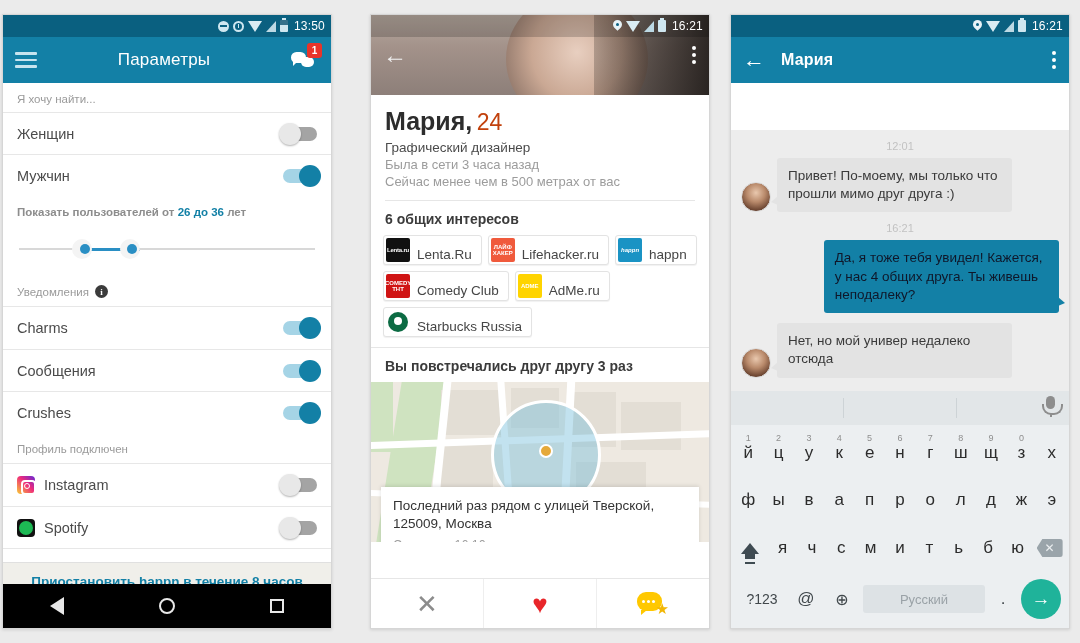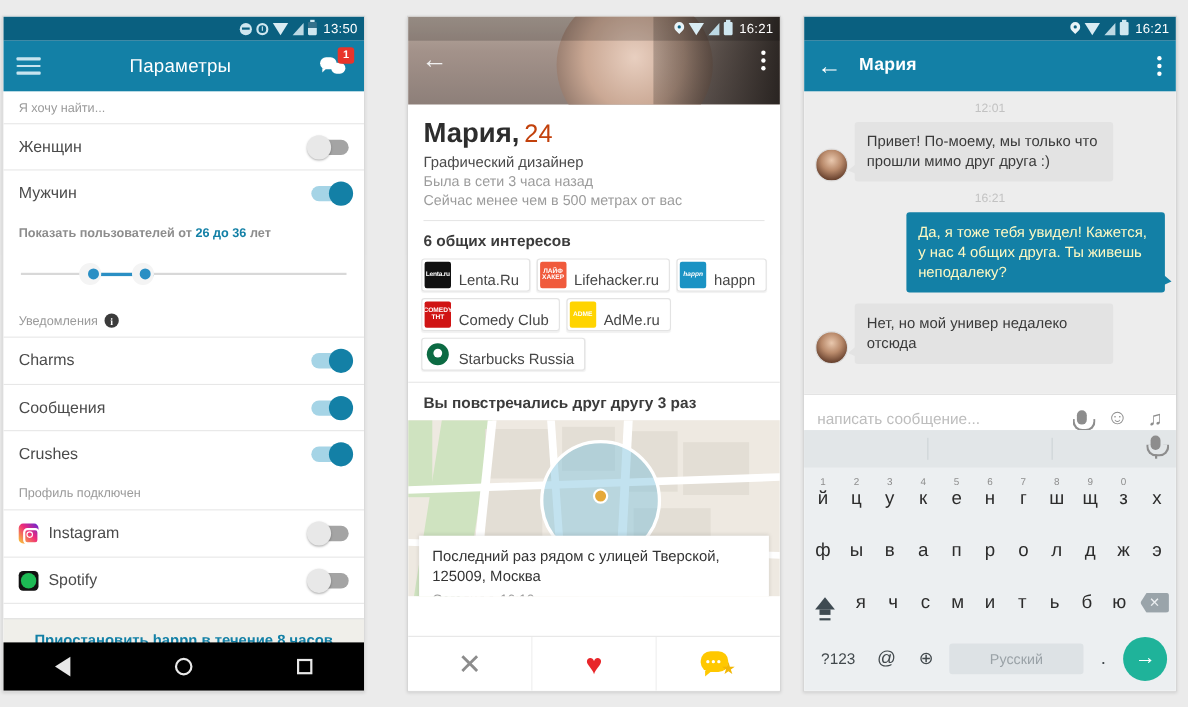--- a/index.html
+++ b/index.html
@@ -189,39 +189,39 @@
   .p2-actions > div:last-child { border-right:none; }
   .x-ico { font-size:26px; color:#8c8c8c; font-weight:300; line-height:1;}
   .heart { color:#e8262a; font-size:26px; line-height:1;}
   .charm { position:relative; width:32px; height:24px; }
   .charm .cb { position:absolute; left:0; top:0; width:25px; height:19px; background:#ffc800; border-radius:9px; }
   .charm .cb::after{content:"";position:absolute;left:4px;bottom:-4px;border-left:6px solid #ffc800;border-bottom:5px solid transparent;}
   .charm .cd { position:absolute; top:8px; left:5px; width:3px;height:3px;border-radius:50%;background:#fff;box-shadow:5px 0 0 #fff,10px 0 0 #fff;}
   .charm .star { position:absolute; right:0; bottom:0; color:#f2b705; font-size:15px; line-height:1;}
 
   
-  .chatbody { height: 275px; background:#ededed; padding: 6px 10px 0; overflow:hidden; }
+  .chatbody { height: 275px; background:#ededed; padding: 6px 10px 0; overflow:hidden;margin-top:47px; }
   .ts { text-align:center; font-size:11px; color:#c2c2c2; margin: 4px 0 6px; }
   .msg { display:flex; margin-bottom: 10px; align-items:flex-end; }
   .msg.in .avatar {
     width:30px;height:30px;border-radius:50%; flex:none; margin-right:6px;
     background: radial-gradient(circle at 50% 35%, #e9c8ae 0%, #b98a6b 40%, #6d4632 75%, #3a2419 100%);
     border:1px solid #ddd;
   }
   .bubble {
     max-width: 74%; padding: 9px 11px; font-size:13.5px; line-height:1.35;
     border-radius: 3px; position:relative;
   }
   .msg.in .bubble { background:#e3e3e3; color:#3a3a3a; }
   .msg.in .bubble::before{
     content:""; position:absolute; left:-6px; bottom:7px;
     border-right:7px solid #e3e3e3; border-top:6px solid transparent; border-bottom:3px solid transparent;
   }
   .msg.out { justify-content:flex-end; }
-  .msg.out .bubble { background:#1380a6; color:#fef9c3; }
+  .msg.out .bubble { background:#1380a6; color:#0f172a; }
   .msg.out .bubble::after{
     content:""; position:absolute; right:-6px; bottom:7px;
     border-left:7px solid #1380a6; border-top:6px solid transparent; border-bottom:3px solid transparent;
   }
   .composer {
     height:42px; background:#fff; display:flex; align-items:center;
     padding: 0 12px; gap: 18px; border-top:1px solid #e0e0e0;
   }
   .composer .ph { flex:1; color:#bdbdbd; font-size:14px; }
   .ic { color:#8d8d8d; font-size:16px; line-height:1; cursor:pointer; }

